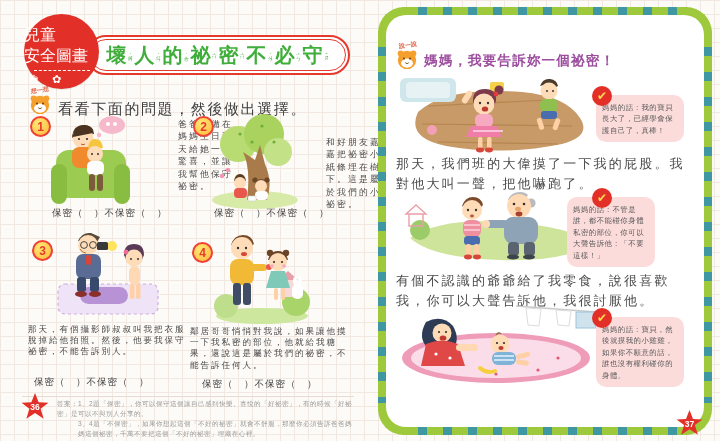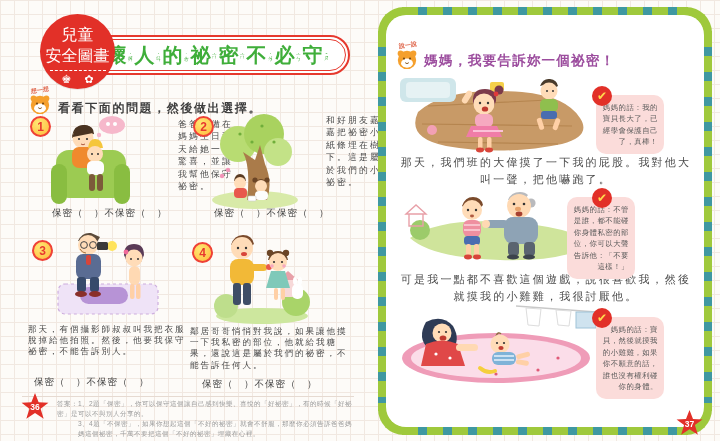--- a/index.html
+++ b/index.html
@@ -10,37 +10,37 @@
     background-color:#fdfbf8;
     background-image:
       linear-gradient(#f1e8e1 1px, transparent 1px),
       linear-gradient(90deg, #f1e8e1 1px, transparent 1px);
     background-size:14px 14px;
   }
   .abs { position:absolute; }
 
   
   .badge { left:24px; top:14px; width:75px; height:75px; border-radius:50%;
-    background:#e23028; z-index:6; text-align:center; padding-top:11px; color:#fff;
-    box-shadow:0 1px 0 rgba(0,0,0,.08);margin-left:16px; }
+    background:#e23028; z-index:6; text-align:left; padding-top:11px; color:#fff;
+    box-shadow:0 1px 0 rgba(0,0,0,.08); }
   .badge-dash { width:56px; border-top:1.5px dashed #fff; margin:3px auto 2px; }
   .badge-doodles { font-size:11px; letter-spacing:5px; padding-left:5px; }
 
   .title-pill { left:86px; top:35px; width:264px; height:40px;
     border:2px solid #e6392e; border-radius:21px; background:#fff; padding:2px; z-index:5; }
   .title-inner { width:100%; height:100%; border:1.5px solid #e6392e; border-radius:16px;
     display:flex; align-items:center; justify-content:center; gap:1px; }
   .tchar { display:flex; align-items:center; }
   .tc { font-size:20px; font-weight:bold; color:#3fae3a; }
   .tz { font-size:6px; color:#3fae3a; writing-mode:vertical-rl; text-orientation:upright;
     line-height:1; max-height:32px; margin-left:1px; }
 
   .ribbon { font-size:6px; color:#e06a50; font-weight:bold; transform:rotate(-8deg); }
   .bear { width:22px; height:22px; }
-  .intro-text-l { left:58px; top:100px; font-size:12px; font-weight:bold; color:#3d3d3d;
+  .intro-text-l { left:58px; top:100px; font-size:15px; font-weight:normal; color:#3d3d3d;
     letter-spacing:1.6px; }
 
   .qnum { width:21px; height:21px; border-radius:50%;
     background:radial-gradient(circle at 35% 30%, #ffe873, #ffb93c);
     border:2px solid #ef4136; color:#e8382f; font-weight:bold; font-size:12px;
     display:flex; align-items:center; justify-content:center; z-index:4; }
   .qtext { font-size:8.8px; color:#4b4b4b; letter-spacing:2.2px; line-height:1.42;
     word-break:break-all;margin-left:38px; }
   .qtext-wide { font-size:8.6px; color:#4b4b4b; letter-spacing:1.9px; line-height:1.3;
     word-break:break-all; }
@@ -66,28 +66,28 @@
   .card .strip-left { left:0; } .card .strip-right { right:0; }
   .corner { position:absolute; width:32px; height:32px; border:0 solid #9fc93c; }
   .c-tl { left:0; top:0; border-top-width:9px; border-left-width:9px; border-top-left-radius:26px; }
   .c-tr { right:0; top:0; border-top-width:9px; border-right-width:9px; border-top-right-radius:26px; }
   .c-bl { left:0; bottom:0; border-bottom-width:9px; border-left-width:9px; border-bottom-left-radius:26px; }
   .c-br { right:0; bottom:0; border-bottom-width:9px; border-right-width:9px; border-bottom-right-radius:26px; }
   .card-inner { position:absolute; inset:8px; background:#fff; border-radius:20px; }
 
   .r-title { left:424px; top:52px; font-size:13.5px; font-weight:bold; color:#9c4d9e;
     letter-spacing:1.2px; }
-  .bubble { background:#fbdcda; border-radius:10px; padding:7px 6px 6px; width:68px;
+  .bubble { background:#fbdcda; border-radius:10px; padding:7px 6px 6px; width:88px;
     font-size:7.4px; color:#5a5a5a; line-height:1.55; letter-spacing:.5px;
-    word-break:break-all; z-index:3;text-align:right; }
+    word-break:break-all; z-index:3; }
   .check { width:20px; height:20px; border-radius:50%; background:#e23028; color:#ffd94d;
     display:flex; align-items:center; justify-content:center; font-size:12px; font-weight:bold;
     z-index:4; }
-  .scene-text { font-size:11px; color:#4b4b4b; letter-spacing:2.2px; line-height:1.55;
-    width:300px; word-break:break-all;text-align:center; }
+  .scene-text { font-size:13px; color:#4b4b4b; letter-spacing:2.2px; line-height:1.55;
+    width:300px; word-break:break-all; }
 </style>
 </head>
 <body>
 
 <div class="stage">
 
   <div class="abs badge">
     <div>兒童</div>
     <div>安全圖畫</div>
     <div class="badge-dash"></div>
@@ -186,21 +186,21 @@
     <path d="M24 69 q1 -7 6 -7 q5 0 6 7z" fill="#5a3b22"></path>
     <circle cx="30" cy="71" r="6" fill="#ffdcb8"></circle>
     <rect x="24" y="76" width="13" height="10" rx="4" fill="#e8584c"></rect>
     <circle cx="45" cy="68" r="2.6" fill="#6b4526"></circle>
       <circle cx="57" cy="68" r="2.6" fill="#6b4526"></circle>
     <path d="M45 74 q1 -7 6 -7 q5 0 6 7z" fill="#6b4526"></path>
     <circle cx="51" cy="74" r="6" fill="#ffdcb8"></circle>
     <rect x="45" y="79" width="13" height="9" rx="4" fill="#fdfdfd"></rect>
     <rect x="38" y="84" width="8" height="5" rx="1" fill="#fff" stroke="#ccc" stroke-width="0.6"></rect>
   </svg>
-  <div class="abs qtext" style="left:288px; top:114px; width:62px;">和好朋友嘉嘉把祕密小紙條埋在樹下。這是屬於我們的小祕密。</div>
+  <div class="abs qtext" style="left:288px; top:136px; width:62px;">和好朋友嘉嘉把祕密小紙條埋在樹下。這是屬於我們的小祕密。</div>
   <div class="abs qchoice" style="left:214px; top:207px;">保密（　）不保密（　）</div>
 
   <div class="abs qnum" style="left:32px; top:240px;">3</div>
   <svg class="abs" style="left:50px; top:226px;" width="116" height="94" viewBox="0 0 116 94">
     <rect x="8" y="58" width="100" height="30" rx="7" fill="#efe3f7" stroke="#cdaede" stroke-width="1.2" stroke-dasharray="3 3"></rect>
     <rect x="30" y="61" width="48" height="17" rx="8.5" fill="#b793d6"></rect>
     <circle cx="62" cy="20" r="5" fill="#ffe35c"></circle>
     <path d="M28 15 q4 -9 13 -8 l9 4 -3 5z" fill="#5b4a3a"></path>
     <circle cx="38" cy="19" r="10" fill="#ffdcb8"></circle>
     <circle cx="34" cy="19" r="3.4" fill="none" stroke="#444" stroke-width="1"></circle>
@@ -353,21 +353,21 @@
     <rect x="106" y="29" width="34" height="27" rx="9" fill="#8ea3b5"></rect>
     <rect x="88" y="32" width="22" height="8" rx="4" fill="#8ea3b5"></rect>
     <circle cx="88" cy="36" r="4" fill="#ffd9b3"></circle>
     <rect x="110" y="54" width="11" height="14" rx="4" fill="#5a6470"></rect>
     <rect x="126" y="54" width="11" height="14" rx="4" fill="#5a6470"></rect>
     <ellipse cx="115" cy="69" rx="6" ry="2.6" fill="#3c434c"></ellipse>
       <ellipse cx="131" cy="69" rx="6" ry="2.6" fill="#3c434c"></ellipse>
   </svg>
   <div class="abs check" style="left:592px; top:188px;">✔</div>
   <div class="abs bubble" style="left:567px; top:197px;">媽媽的話：不管是誰，都不能碰你身體私密的部位，你可以大聲告訴他：「不要這樣！」</div>
-  <div class="abs scene-text" style="left:396px; top:271px;">可是我一點都不喜歡這個遊戲，說很喜歡我，然後就摸我的小雞雞，我很討厭他。</div>
+  <div class="abs scene-text" style="left:396px; top:271px;">有個不認識的爺爺給了我零食，說很喜歡我，你可以大聲告訴他，我很討厭他。</div>
 
   <svg class="abs" style="left:398px; top:300px;" width="200" height="86" viewBox="0 0 200 86">
     <path d="M118 6 L198 12" stroke="#c9c9c9" stroke-width="1.4"></path>
     <path d="M128 8 l15 1 -2 17 -11 -1z" fill="#fff" stroke="#ddd"></path>
     <path d="M158 10 l15 1 -2 15 -11 -1z" fill="#fff" stroke="#ddd"></path>
     <rect x="178" y="12 " width="20" height="16" fill="#cfe3ef" stroke="#9fc3d8"></rect>
     <ellipse cx="98" cy="58" rx="94" ry="25" fill="#ef9cb8"></ellipse>
     <ellipse cx="98" cy="58" rx="85" ry="20" fill="#fbdde9"></ellipse>
     <circle cx="36" cy="56" r="1.6" fill="#e05a78"></circle>
       <circle cx="160" cy="58" r="1.6" fill="#e05a78"></circle>

